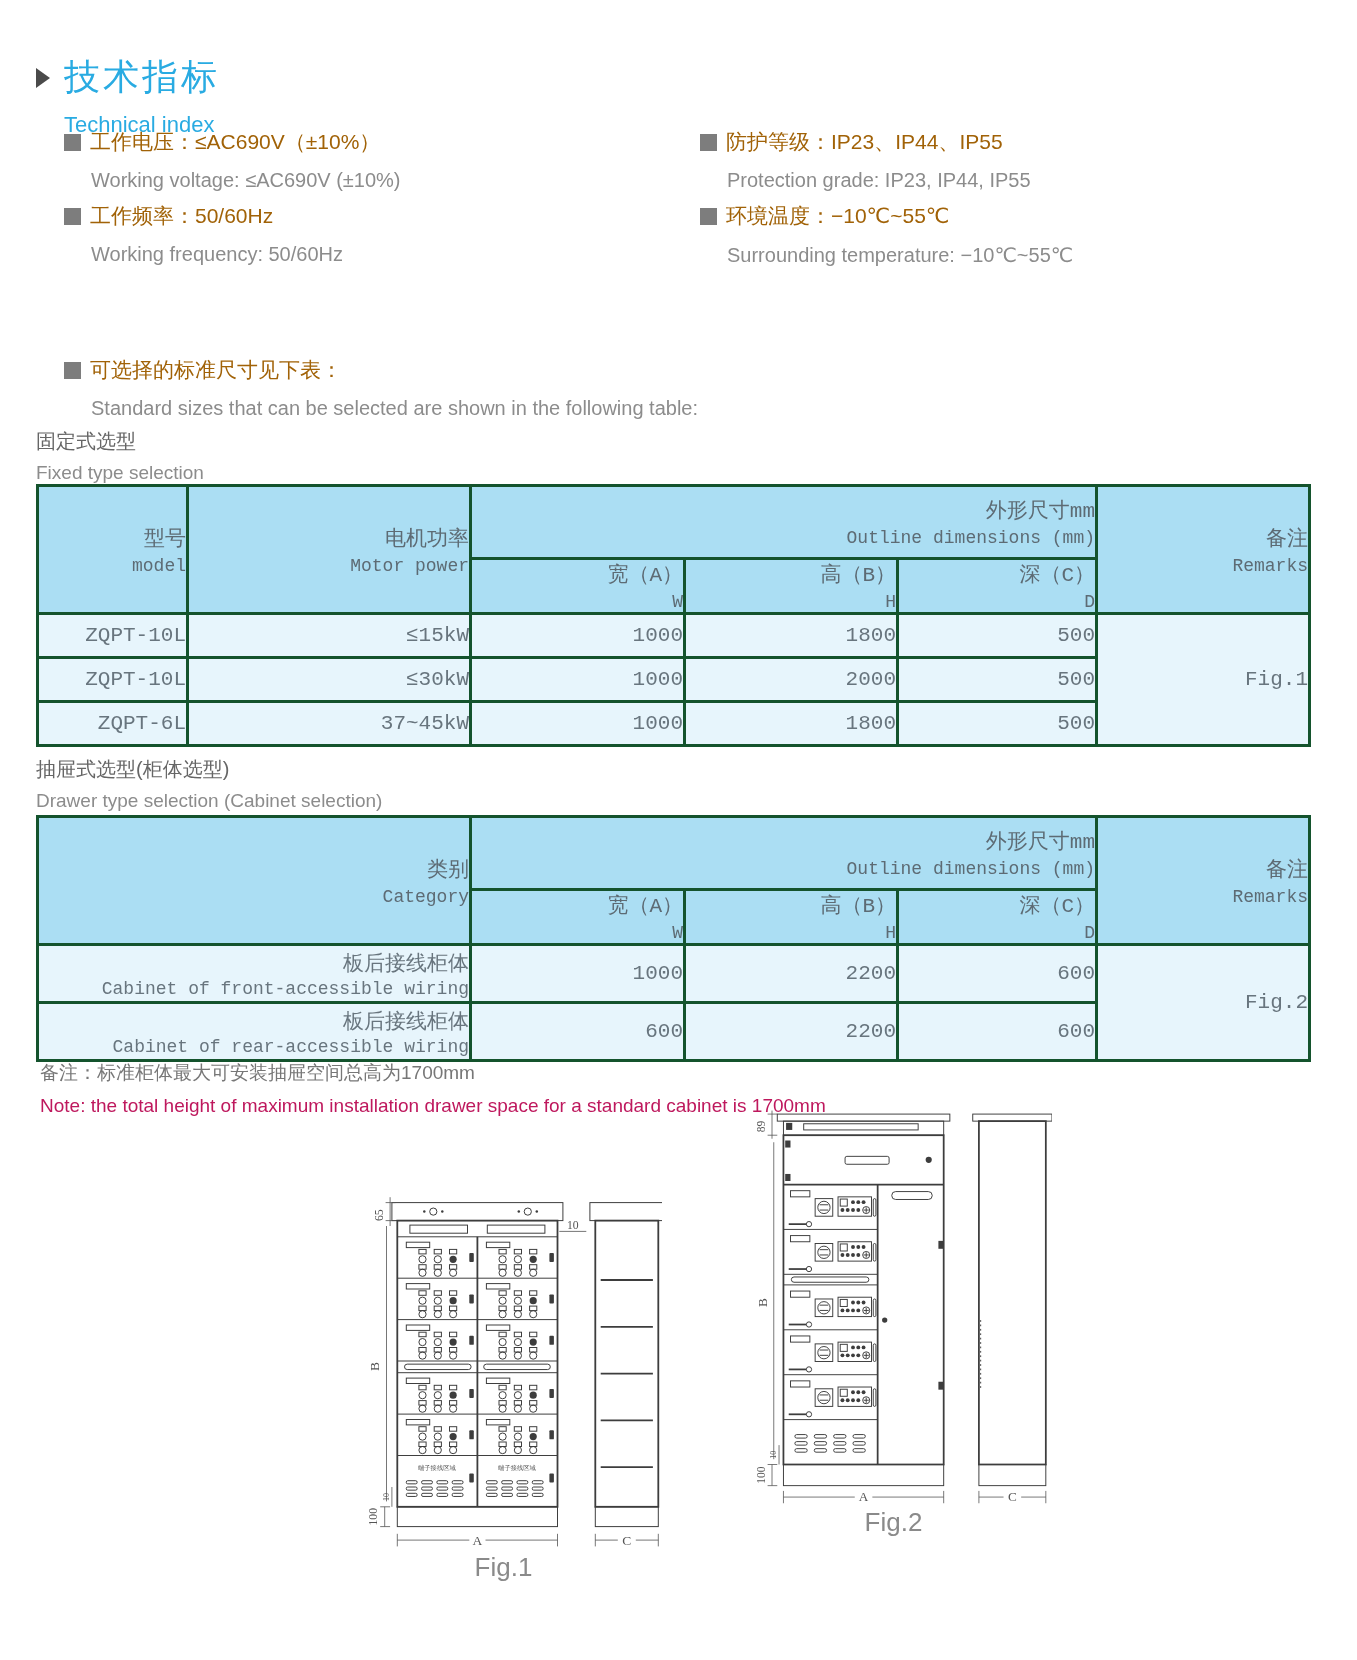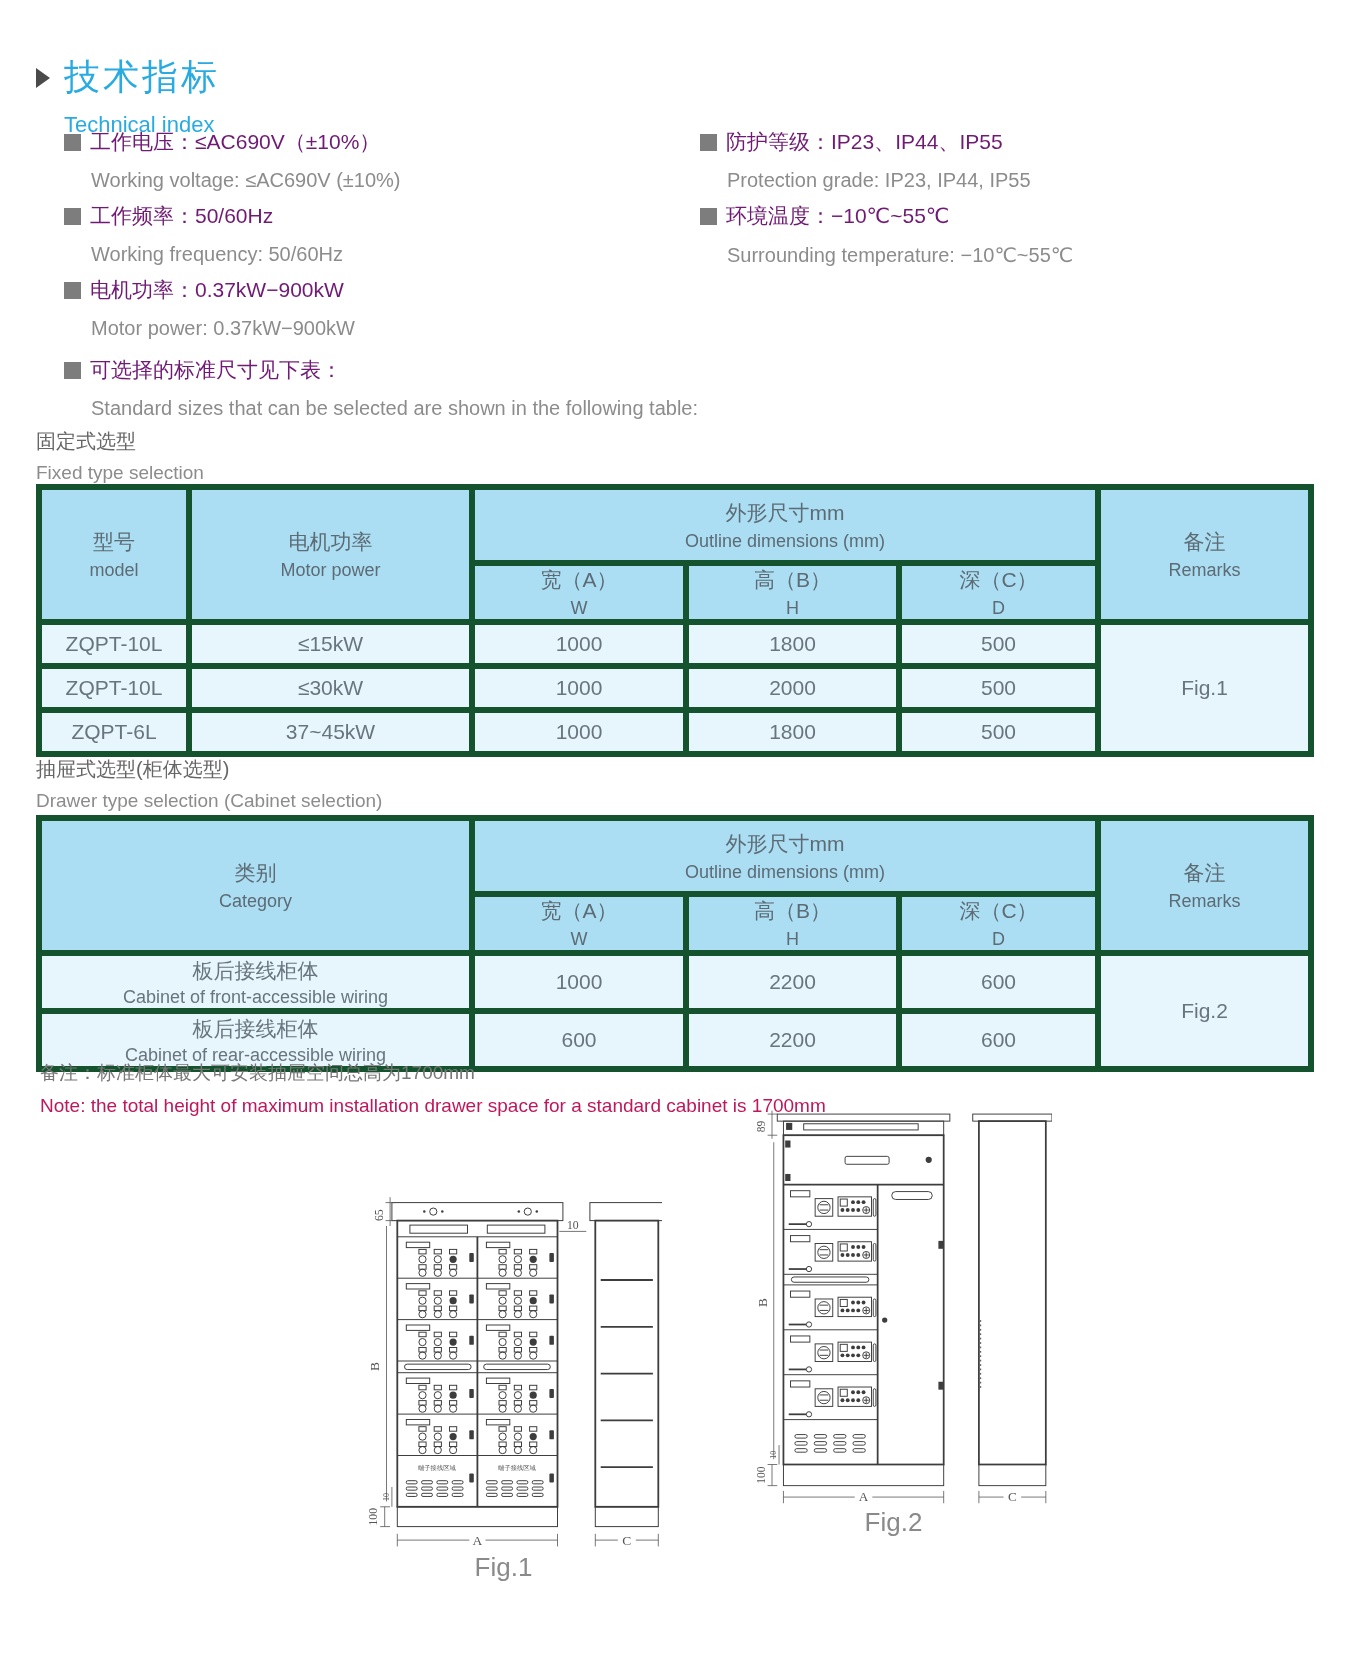--- a/index.html
+++ b/index.html
@@ -8,32 +8,32 @@
 
   
   .hdr{position:absolute;left:36px;top:53px;}
   .hdr-row{display:flex;align-items:center;}
   .tri{width:0;height:0;border-left:14px solid #4a4a4a;border-top:10px solid transparent;border-bottom:10px solid transparent;margin-right:14px;}
   .title-zh{font-size:36px;color:#29abe2;letter-spacing:3px;}
   .title-en{font-size:22px;color:#29abe2;margin:10px 0 0 28px;}
 
   
   .spec{position:absolute;}
-  .spec .zh-line{display:flex;align-items:center;font-size:21px;color:#701a75;}
+  .spec .zh-line{display:flex;align-items:center;font-size:21px;color:#a16207;}
   .spec .sq{width:17px;height:17px;background:#7d7d7d;margin-right:9px;flex:0 0 auto;}
   .spec .en-line{font-size:20px;color:#8c8c8c;margin:13px 0 0 27px;}
 
   
   .tbl-title{position:absolute;left:36px;}
   .tbl-title .zh{font-size:20px;color:#666;}
   .tbl-title .en{font-size:19px;color:#8c8c8c;margin-top:7px;text-align:right;}
 
   
   table.spec-table{position:absolute;left:36px;border-collapse:collapse;table-layout:fixed;width:1272px;}
-  table.spec-table th,table.spec-table td{border:6px solid #14532d;font-weight:normal;text-align:center;vertical-align:middle;padding:0;}
+  table.spec-table th,table.spec-table td{border:3px solid #14532d;font-weight:normal;text-align:right;vertical-align:middle;padding:0;font-family:Liberation Mono, monospace;}
   table.spec-table th{background:#abdef3;color:#5d6b74;}
   table.spec-table td{background:#e7f5fc;color:#68757e;font-size:21px;}
   table.spec-table .zh{display:block;font-size:21px;}
   table.spec-table .en{display:block;font-size:18px;margin-top:4px;}
   #fixed-table thead tr.h1 th{height:70px;}
   #fixed-table thead tr.h2 th{height:50px;}
   #fixed-table tbody tr{height:44px;}
   #drawer-table thead tr.h1 th{height:70px;}
   #drawer-table thead tr.h2 th{height:50px;}
   #drawer-table tbody tr{height:58px;}
@@ -74,27 +74,20 @@
         <span>工作电压：≤AC690V（±10%）</span>
       </div>
     <div class="en-line">Working voltage: ≤AC690V (±10%)</div>
   </div>
   <div class="spec" style="left:64px;top:202px;">
     <div class="zh-line">
         <span class="sq"></span>
         <span>工作频率：50/60Hz</span>
       </div>
     <div class="en-line">Working frequency: 50/60Hz</div>
-  </div>
-  <div class="spec" style="left:64px;top:276px;">
-    <div class="zh-line">
-        <span class="sq"></span>
-        <span>电机功率：0.37kW−900kW</span>
-      </div>
-    <div class="en-line">Motor power: 0.37kW−900kW</div>
   </div>
   <div class="spec" style="left:64px;top:356px;">
     <div class="zh-line">
         <span class="sq"></span>
         <span>可选择的标准尺寸见下表：</span>
       </div>
     <div class="en-line">Standard sizes that can be selected are shown in the following table:</div>
   </div>
 
   <div class="spec" style="left:700px;top:128px;">

